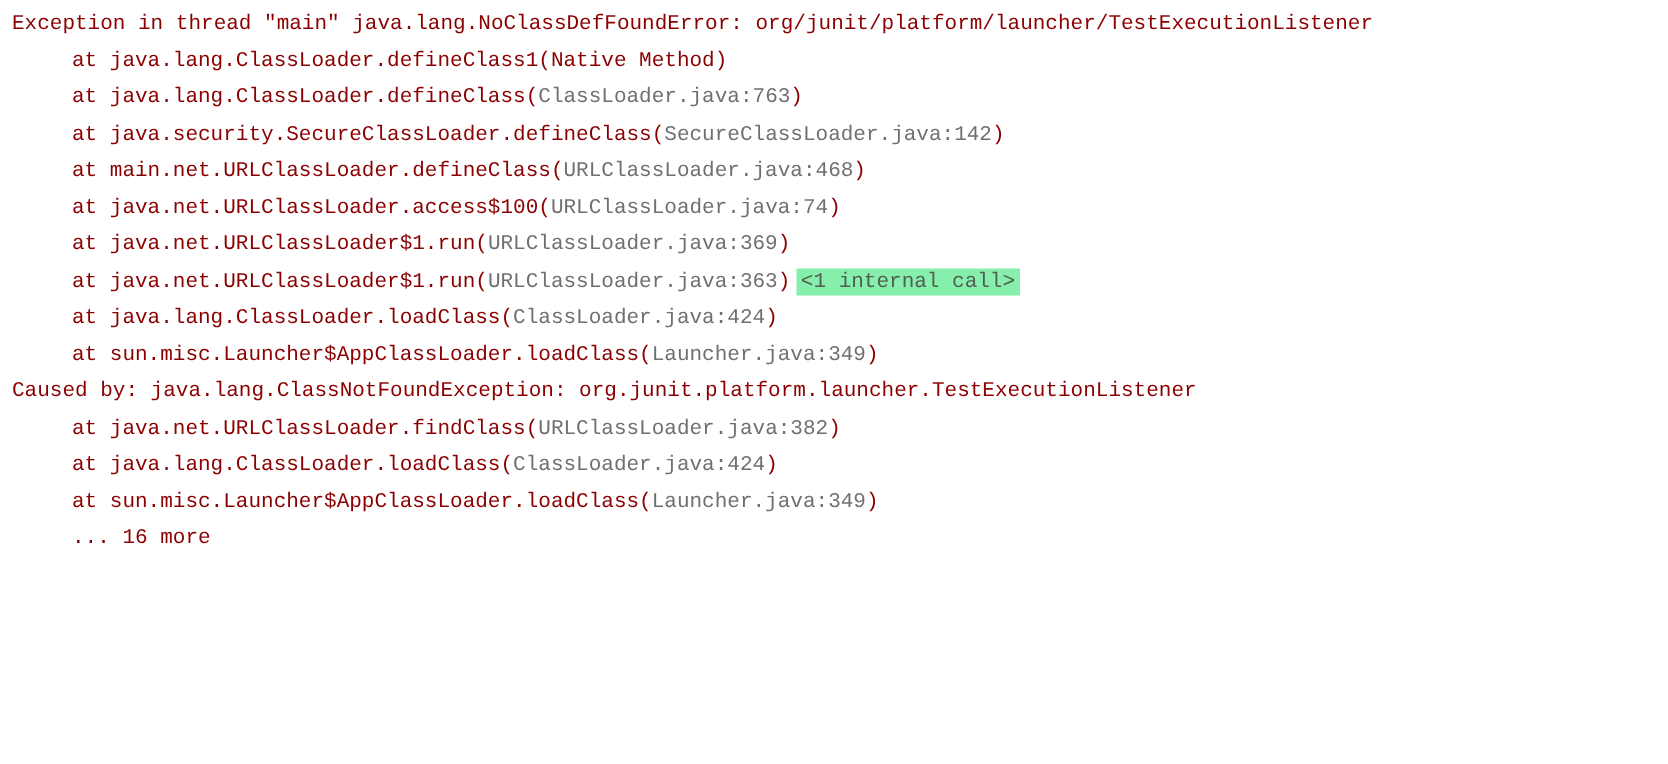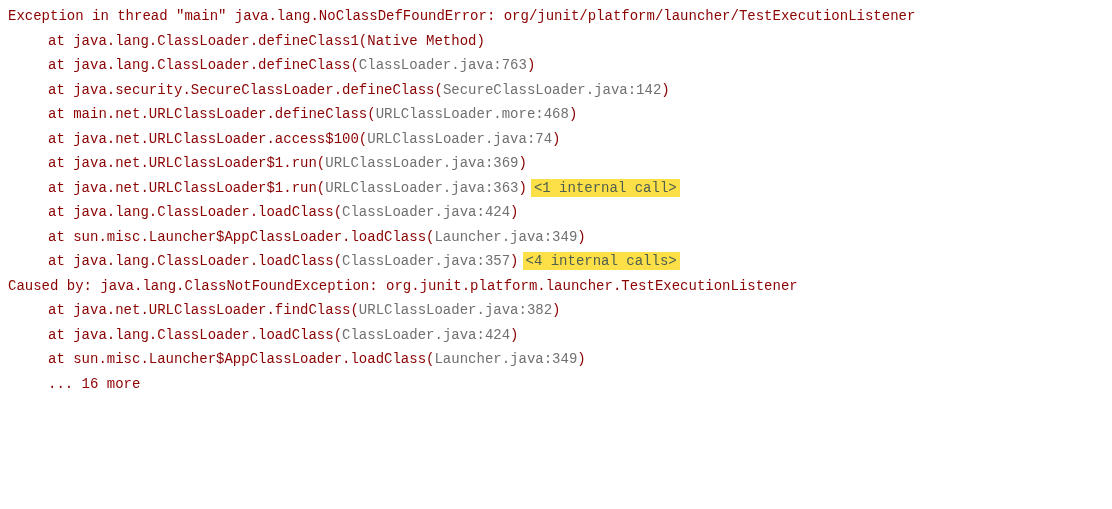--- a/index.html
+++ b/index.html
@@ -13,21 +13,21 @@
     color: #333;
   }
   .line { display: block; }
   .indent { padding-left: 40px; }
   .err { color: #8b0000; }
   .link {
     color: #707070;
     cursor: pointer;
   }
   .fold {
-    background: #fde047;
+    background: #86efac;
     color: #506050;
     padding: 1px 3px;
     margin-left: 4px;
   }
   .paren { color: #8b0000; }
 </style>
 </head>
 <body>
 
 <div>
@@ -35,34 +35,33 @@
   <span class="line err">Exception in thread "main" java.lang.NoClassDefFoundError: org/junit/platform/launcher/TestExecutionListener</span>
 
   <span class="line indent">
     <span class="err">at java.lang.ClassLoader.defineClass1(Native Method)</span>
   </span>
 
   <span class="line indent"><span class="err">at java.lang.ClassLoader.defineClass(</span><span class="link">ClassLoader.java:763</span><span class="paren">)</span></span>
 
   <span class="line indent"><span class="err">at java.security.SecureClassLoader.defineClass(</span><span class="link">SecureClassLoader.java:142</span><span class="paren">)</span></span>
 
-  <span class="line indent"><span class="err">at main.net.URLClassLoader.defineClass(</span><span class="link">URLClassLoader.more:468</span><span class="paren">)</span></span>
+  <span class="line indent"><span class="err">at main.net.URLClassLoader.defineClass(</span><span class="link">URLClassLoader.java:468</span><span class="paren">)</span></span>
 
   <span class="line indent"><span class="err">at java.net.URLClassLoader.access$100(</span><span class="link">URLClassLoader.java:74</span><span class="paren">)</span></span>
 
   <span class="line indent"><span class="err">at java.net.URLClassLoader$1.run(</span><span class="link">URLClassLoader.java:369</span><span class="paren">)</span></span>
 
   <span class="line indent"><span class="err">at java.net.URLClassLoader$1.run(</span><span class="link">URLClassLoader.java:363</span><span class="paren">)</span><span class="fold">&lt;1 internal call&gt;</span></span>
 
 
   <span class="line indent"><span class="err">at java.lang.ClassLoader.loadClass(</span><span class="link">ClassLoader.java:424</span><span class="paren">)</span></span>
 
   <span class="line indent"><span class="err">at sun.misc.Launcher$AppClassLoader.loadClass(</span><span class="link">Launcher.java:349</span><span class="paren">)</span></span>
 
-  <span class="line indent"><span class="err">at java.lang.ClassLoader.loadClass(</span><span class="link">ClassLoader.java:357</span><span class="paren">)</span><span class="fold">&lt;4 internal calls&gt;</span></span>
 
   <span class="line err">Caused by: java.lang.ClassNotFoundException: org.junit.platform.launcher.TestExecutionListener</span>
 
   <span class="line indent"><span class="err">at java.net.URLClassLoader.findClass(</span><span class="link">URLClassLoader.java:382</span><span class="paren">)</span></span>
 
   <span class="line indent"><span class="err">at java.lang.ClassLoader.loadClass(</span><span class="link">ClassLoader.java:424</span><span class="paren">)</span></span>
 
   <span class="line indent"><span class="err">at sun.misc.Launcher$AppClassLoader.loadClass(</span><span class="link">Launcher.java:349</span><span class="paren">)</span></span>
 
 

